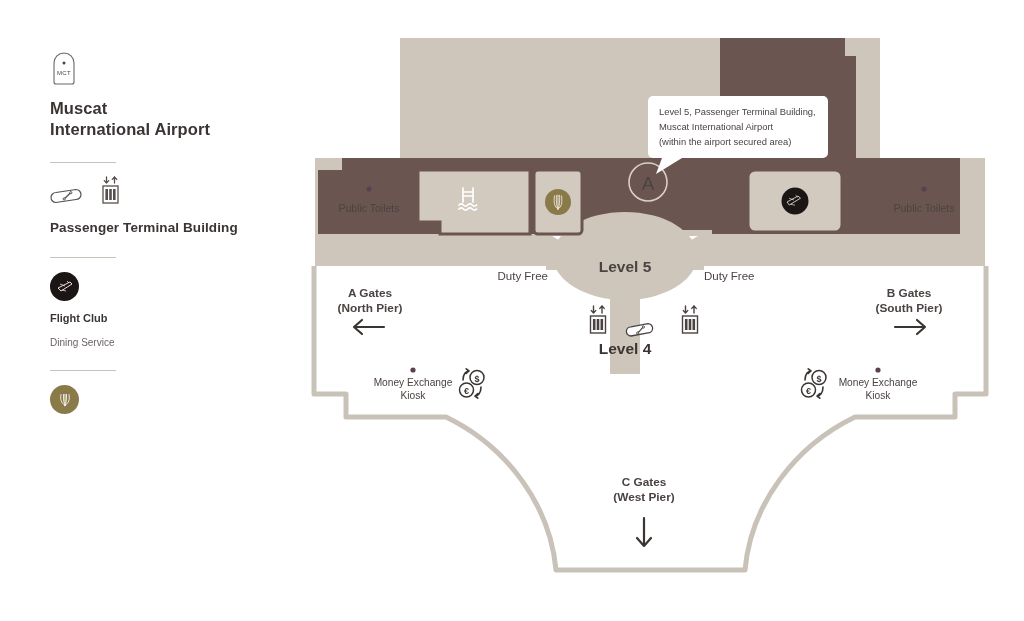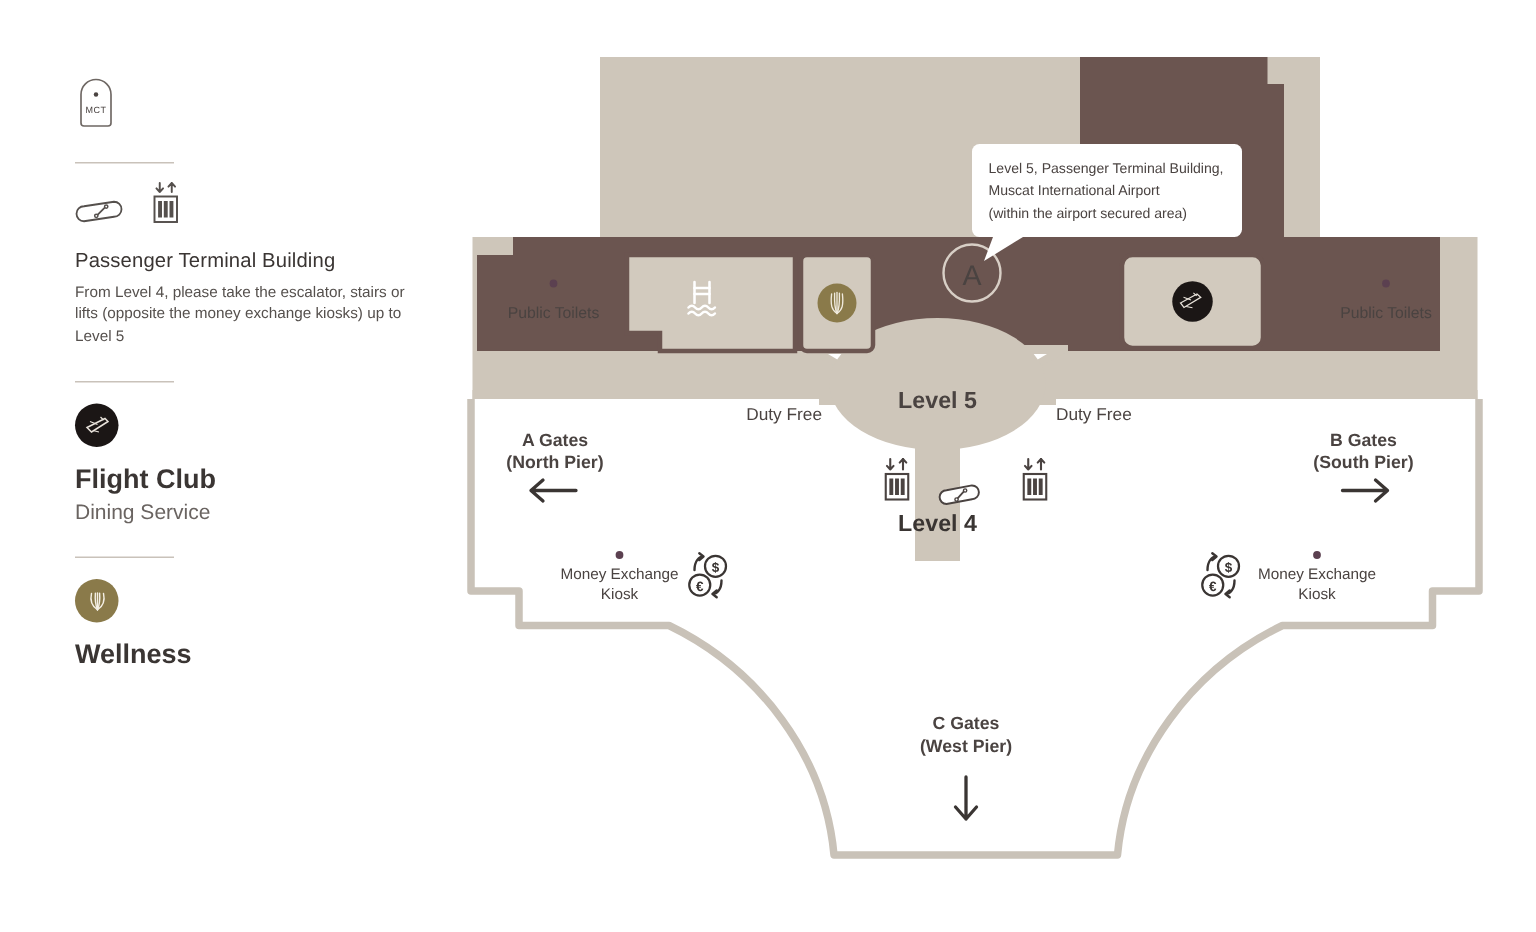--- a/index.html
+++ b/index.html
@@ -18,52 +18,56 @@
   .brand-icon{width:28px;height:34px;margin-bottom:12px;}
   .brand-title{
     font-size:16.5px;font-weight:bold;line-height:1.28;
     color:#3a3533;letter-spacing:.1px;
   }
   .rule{
     width:66px;height:1px;background:#c9c2ba;margin:22px 0 14px 0;
   }
   .sect-icons{display:flex;align-items:flex-end;gap:13px;height:34px;margin-bottom:9px;}
   .sect-title{
-    font-size:13.5px;font-weight:normal;color:#3a3533;margin-bottom:8px;letter-spacing:.1px;
+    font-size:13.5px;font-weight:bold;color:#3a3533;margin-bottom:8px;letter-spacing:.1px;
   }
   .sect-para{
     font-size:10.2px;line-height:1.42;color:#55504d;margin:0 0 13px 0;max-width:222px;
   }
   .badge{
     width:29px;height:29px;border-radius:50%;
     display:flex;align-items:center;justify-content:center;margin-bottom:11px;
   }
   .badge.dark{background:#1b1615;}
   .badge.gold{background:#8a7a4a;}
-  .sub-label{font-size:14px;color:#6a6461;margin-top:3px;}
-  .sect-title2{font-size:18px;font-weight:bold;color:#3a3533;}
+  .sub-label{font-size:10px;color:#6a6461;margin-top:13px;}
+  .sect-title2{font-size:11px;font-weight:bold;color:#3a3533;}
 
   
   #map{position:absolute;left:300px;top:34px;width:700px;height:570px;}
   #map svg{display:block;}
   .map-lbl{font-family:"Liberation Sans",sans-serif;fill:#4a4341;}
 </style>
 </head>
 <body>
 
 <div id="sidebar">
 
   <div class="brand-icon">
     <svg width="28" height="34" viewBox="0 0 28 34">
       <path d="M4 11 A10 10 0 0 1 24 11 L24 30 A2 2 0 0 1 22 32 L6 32 A2 2 0 0 1 4 30 Z" fill="none" stroke="#6e6763" stroke-width="1.1"></path>
       <circle cx="14" cy="11" r="1.5" fill="#4a4341"></circle>
       <text x="14" y="23" text-anchor="middle" font-family="Liberation Sans, sans-serif" font-size="6" fill="#4a4341" letter-spacing="0.3">MCT</text>
     </svg>
   </div>
 
+  <div class="brand-title">
+    <div>Muscat</div>
+    <div>International Airport</div>
+  </div>
 
   <div class="rule"></div>
 
   <div class="sect-icons">
     <span>
       <svg width="36" height="22" viewBox="0 0 36 22">
         <path d="M6 17.5 A5 5 0 0 1 6 7.5 L26 4.5 A5 5 0 0 1 26 14.5 Z" fill="none" stroke="#55504d" stroke-width="1.2" stroke-linejoin="round"></path>
         <line x1="15" y1="13.2" x2="20" y2="8.3" stroke="#55504d" stroke-width="1.2"></line>
         <circle cx="14.2" cy="13.9" r="1.1" fill="none" stroke="#55504d" stroke-width="1"></circle>
         <circle cx="20.8" cy="7.7" r="1.1" fill="none" stroke="#55504d" stroke-width="1"></circle>
@@ -75,21 +79,20 @@
         <path d="M15.5 8 L15.5 2 M15.5 2 L13.3 4.4 M15.5 2 L17.7 4.4" stroke="#55504d" stroke-width="1.3" fill="none" stroke-linecap="round"></path>
         <rect x="4" y="11" width="15" height="17" fill="none" stroke="#55504d" stroke-width="1.3"></rect>
         <rect x="6.4" y="14" width="2.6" height="11" fill="#55504d"></rect>
         <rect x="10.2" y="14" width="2.6" height="11" fill="#55504d"></rect>
         <rect x="14" y="14" width="2.6" height="11" fill="#55504d"></rect>
       </svg>
     </span>
   </div>
 
   <div class="sect-title">Passenger Terminal Building</div>
-  <p class="sect-para">From Level 4, please take the escalator, stairs or lifts (opposite the money exchange kiosks) up to Level 5</p>
 
   <div class="rule"></div>
 
   <div class="badge dark">
     <svg width="18" height="18" viewBox="0 0 18 18">
       <path d="M2 10 L14 4 L16 6 L5 13 Z" fill="none" stroke="#e8e2da" stroke-width="1"></path>
       <path d="M4 6 L9 8 M6 12 L10 13" stroke="#e8e2da" stroke-width=".8"></path>
       <path d="M11 3 L13 5" stroke="#e8e2da" stroke-width=".8"></path>
     </svg>
   </div>
@@ -102,21 +105,20 @@
     <svg width="18" height="18" viewBox="0 0 18 18">
       <g stroke="#f4efe4" stroke-width=".95" fill="none" stroke-linecap="round">
         <path d="M9 14.5 C5 12 4 8 5 3.6"></path>
         <path d="M9 14.5 C13 12 14 8 13 3.6"></path>
         <path d="M9 14.5 C7.5 11 7.3 7 7.6 3.4"></path>
         <path d="M9 14.5 C10.5 11 10.7 7 10.4 3.4"></path>
         <path d="M9 14.6 L9 3.3"></path>
       </g>
     </svg>
   </div>
-  <div class="sect-title2">Wellness</div>
 
 </div>
 
 <div id="map">
 <svg width="700" height="570" viewBox="0 0 700 570">
 
   <path d="M100 4 L580 4 L580 124 L685 124 L685 232 L15 232 L15 124 L100 124 Z" fill="#cec6ba"></path>
 
   <path d="M420 4 L545 4 L545 22 L556 22 L556 124 L545 124 L545 200 L420 200 Z" fill="#6b5550"></path>
 

